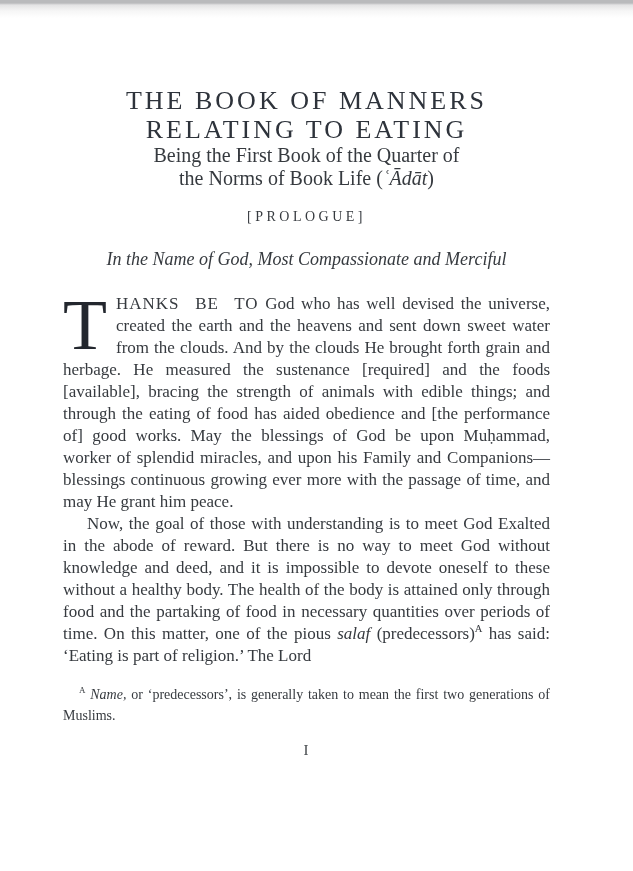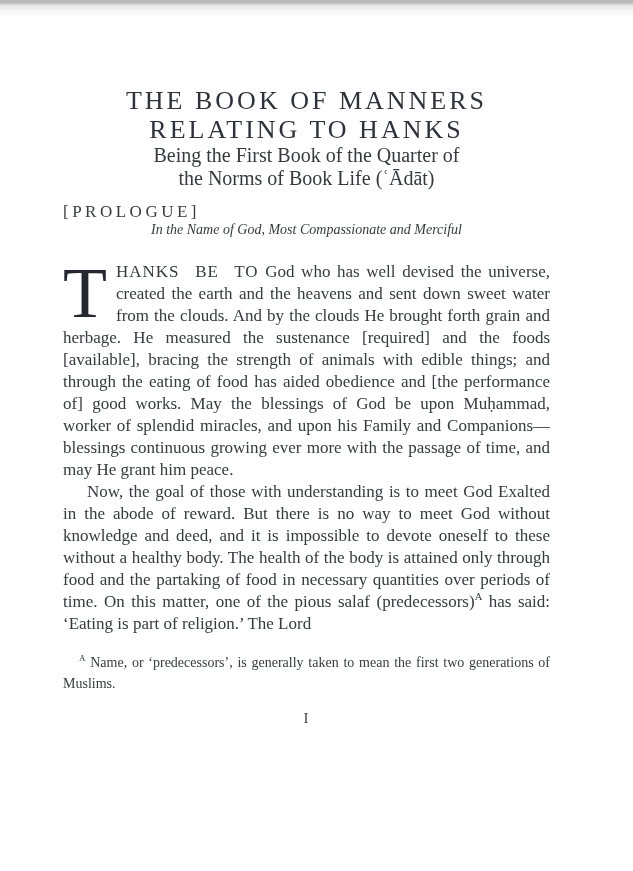--- a/index.html
+++ b/index.html
@@ -44,28 +44,28 @@
   }
   .title-line { display: block; }
   .subtitle {
     margin-top: 0;
     font-size: 20px;
     line-height: 23px;
     text-align: center;
   }
   .subtitle-line { display: block; }
   .prologue {
-    margin-top: 12px;
-    font-size: 17px;
+    margin-top: 19px;
+    font-size: 14px;
     letter-spacing: 3.5px;
-    text-align: left;
+    text-align: center;
   }
   .bismillah {
-    margin-top: 0;
-    font-size: 14px;
+    margin-top: 24px;
+    font-size: 18px;
     font-style: italic;
     text-align: center;
   }
   .body-para {
     margin: 0;
     font-size: 17px;
     line-height: 22px;
     text-align: justify;
   }
   .body-para.first { margin-top: 23px; }
@@ -74,21 +74,21 @@
     float: left;
     font-size: 72px;
     line-height: 58px;
     padding: 3px 9px 0 0;
     color: #23272e;
   }
   .lead-caps {
     letter-spacing: 1px;
     word-spacing: 8px;
   }
-  .seg-italic { }
+  .seg-italic { font-style: italic; }
   .seg-sup {
     vertical-align: super;
     font-size: 62%;
     line-height: 0;
   }
   .footnote {
     margin-top: 17px;
     font-size: 14px;
     line-height: 21px;
     text-align: justify;
@@ -105,21 +105,21 @@
 </style>
 </head>
 <body>
 
 <div class="viewport">
   <div class="top-edge"></div>
   <div class="inner">
 
     <h1 class="title">
       <span class="title-line">THE BOOK OF MANNERS</span>
-      <span class="title-line">RELATING TO HANKS</span>
+      <span class="title-line">RELATING TO EATING</span>
     </h1>
 
     <div class="subtitle">
       <span class="subtitle-line">Being the First Book of the Quarter of</span>
       <span class="subtitle-line"><span class="seg-normal">the Norms of Book Life (</span><span class="seg-italic">ʿĀdāt</span><span class="seg-normal">)</span></span>
     </div>
 
     <div class="prologue">[PROLOGUE]</div>
 
     <div class="bismillah">In the Name of God, Most Compassionate and Merciful</div>

